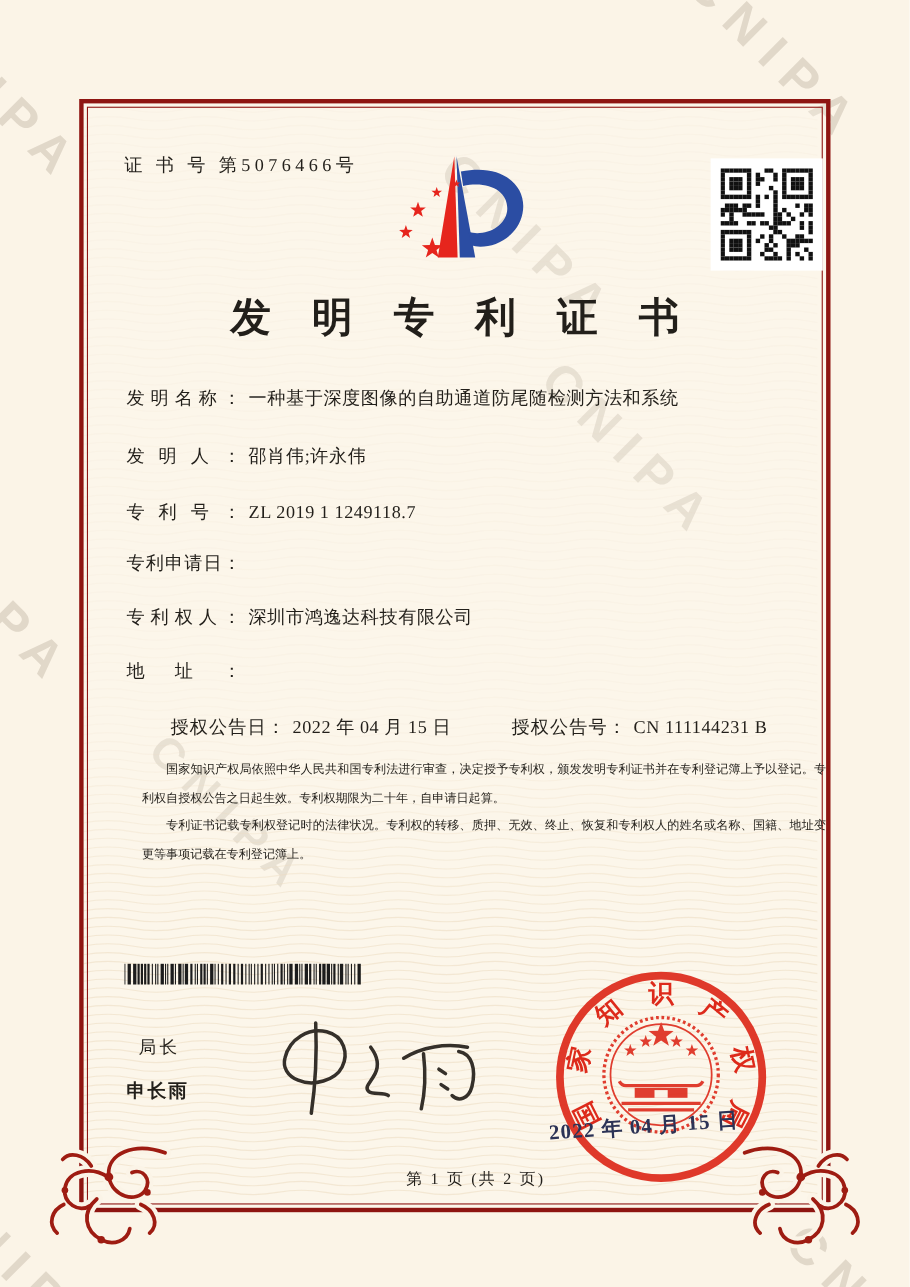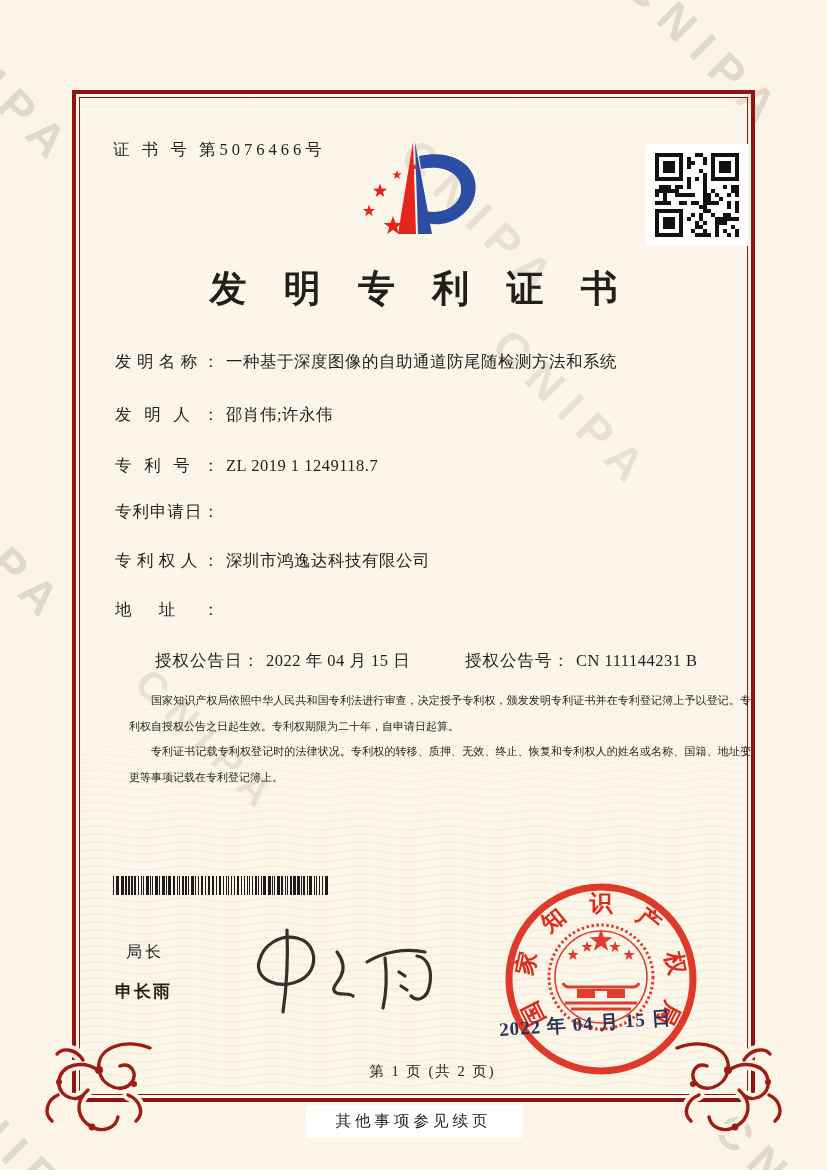--- a/index.html
+++ b/index.html
@@ -617,21 +617,20 @@
       <span class="seal-char" style="transform: translate(-50%, -50%) rotate(-78deg) translateY(-76px);">家</span>
       <span class="seal-char" style="transform: translate(-50%, -50%) rotate(-39deg) translateY(-76px);">知</span>
       <span class="seal-char" style="transform: translate(-50%, -50%) rotate(0deg) translateY(-76px);">识</span>
       <span class="seal-char" style="transform: translate(-50%, -50%) rotate(39deg) translateY(-76px);">产</span>
       <span class="seal-char" style="transform: translate(-50%, -50%) rotate(78deg) translateY(-76px);">权</span>
       <span class="seal-char" style="transform: translate(-50%, -50%) rotate(117deg) translateY(-76px);">局</span>
     </div>
   <div class="seal-date">2022 年 04 月 15 日</div>
 
   <div class="page-num">第 1 页 (共 2 页)</div>
-  <div class="note-strip">其他事项参见续页</div>
 
   <svg class="flourish flourish-left" width="130" height="95" viewBox="0 0 130 95">
     <g fill="none" stroke-linecap="round">
       <g stroke="#fbf4e7" stroke-width="11">
         <path d="M122,8 C95,-2 68,8 71,30 C74,48 96,54 104,42 C110,32 102,22 92,26"></path>
         <path d="M70,30 C55,20 34,24 31,40 C29,54 44,63 54,56"></path>
         <path d="M60,50 C46,62 49,79 64,87 C75,93 88,88 90,77"></path>
         <path d="M30,55 C19,60 15,73 24,81"></path>
         <path d="M100,55 C112,60 117,73 108,81"></path>
         <path d="M55,20 C48,9 35,7 29,14"></path>

